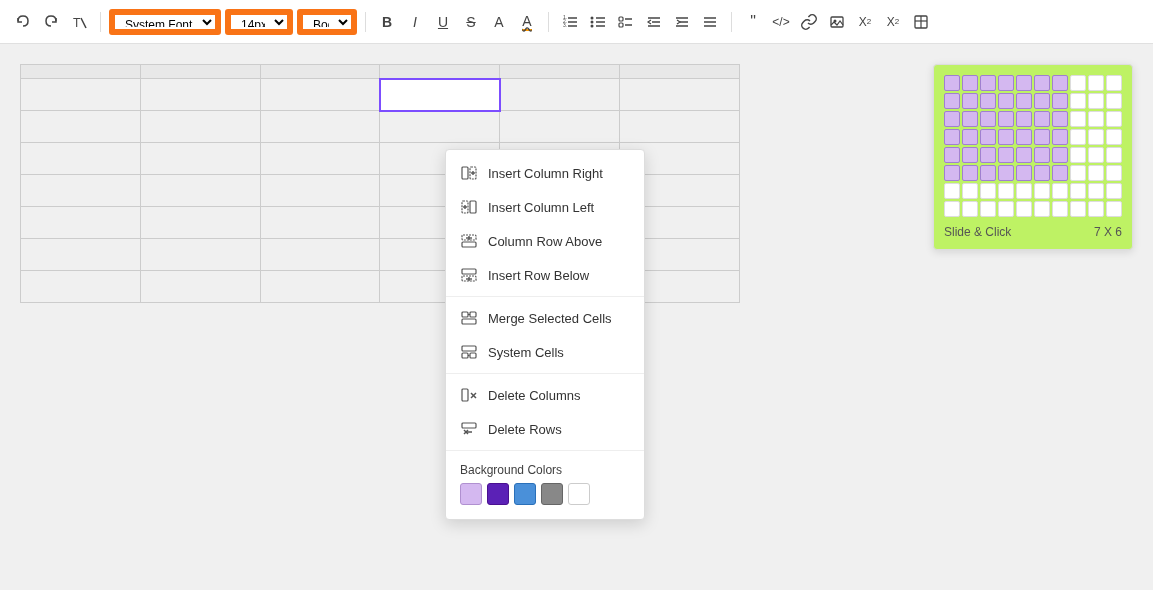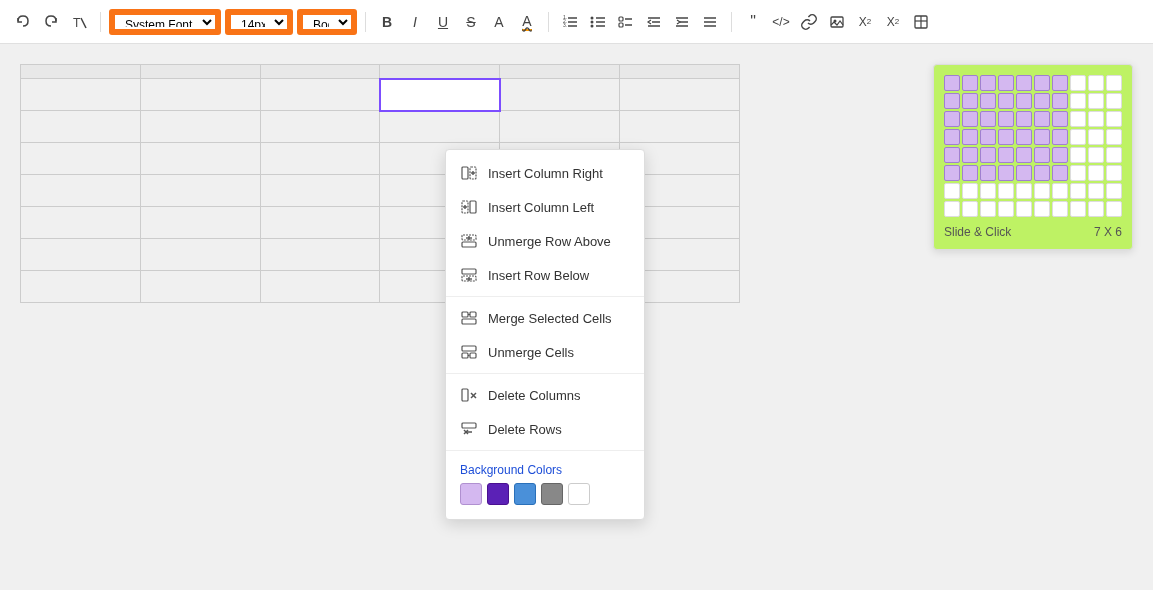--- a/index.html
+++ b/index.html
@@ -127,21 +127,21 @@
     .menu-divider {
       height: 1px;
       background: #eee;
       margin: 4px 0;
     }
     .bg-colors-section {
       padding: 8px 14px;
     }
     .bg-colors-label {
       font-size: 12px;
-      color: #1d4ed8;
+      color: #404040;
       margin-bottom: 6px;
     }
     .bg-colors-row {
       display: flex;
       gap: 5px;
     }
     .color-swatch {
       width: 22px;
       height: 22px;
       border: 1px solid #ccc;
@@ -425,21 +425,21 @@
 
       <div class="menu-item">
         <span class="menu-item-icon">
           <svg width="16" height="16" viewBox="0 0 16 16" fill="none">
               <rect x="1" y="9" width="14" height="5" rx="1" stroke="#555" stroke-width="1.2"></rect>
               <rect x="1" y="2" width="14" height="5" rx="1" stroke="#555" stroke-width="1.2" stroke-dasharray="2,1"></rect>
               <line x1="8" y1="3" x2="8" y2="7" stroke="#555" stroke-width="1.4"></line>
               <line x1="5" y1="5" x2="11" y2="5" stroke="#555" stroke-width="1.4"></line>
             </svg>
         </span>
-        <span>Unmerge Row Above</span>
+        <span>Column Row Above</span>
       </div>
 
       <div class="menu-item">
         <span class="menu-item-icon">
           <svg width="16" height="16" viewBox="0 0 16 16" fill="none">
               <rect x="1" y="2" width="14" height="5" rx="1" stroke="#555" stroke-width="1.2"></rect>
               <rect x="1" y="9" width="14" height="5" rx="1" stroke="#555" stroke-width="1.2" stroke-dasharray="2,1"></rect>
               <line x1="8" y1="10" x2="8" y2="14" stroke="#555" stroke-width="1.4"></line>
               <line x1="5" y1="12" x2="11" y2="12" stroke="#555" stroke-width="1.4"></line>
             </svg>
@@ -462,21 +462,21 @@
 
       <div class="menu-item">
         <span class="menu-item-icon">
           <svg width="16" height="16" viewBox="0 0 16 16" fill="none">
               <rect x="1" y="2" width="14" height="5" rx="1" stroke="#555" stroke-width="1.2"></rect>
               <rect x="1" y="9" width="6" height="5" rx="1" stroke="#555" stroke-width="1.2"></rect>
               <rect x="9" y="9" width="6" height="5" rx="1" stroke="#555" stroke-width="1.2"></rect>
               <line x1="7" y1="11.5" x2="9" y2="11.5" stroke="#555" stroke-width="1.2" stroke-dasharray="1.5,1"></line>
             </svg>
         </span>
-        <span>Unmerge Cells</span>
+        <span>System Cells</span>
       </div>
       <div class="menu-divider"></div>
 
       <div class="menu-item">
         <span class="menu-item-icon">
           <svg width="16" height="16" viewBox="0 0 16 16" fill="none">
               <rect x="1" y="2" width="6" height="12" rx="1" stroke="#555" stroke-width="1.2"></rect>
               <line x1="10" y1="6" x2="15" y2="11" stroke="#555" stroke-width="1.5"></line>
               <line x1="15" y1="6" x2="10" y2="11" stroke="#555" stroke-width="1.5"></line>
             </svg>

